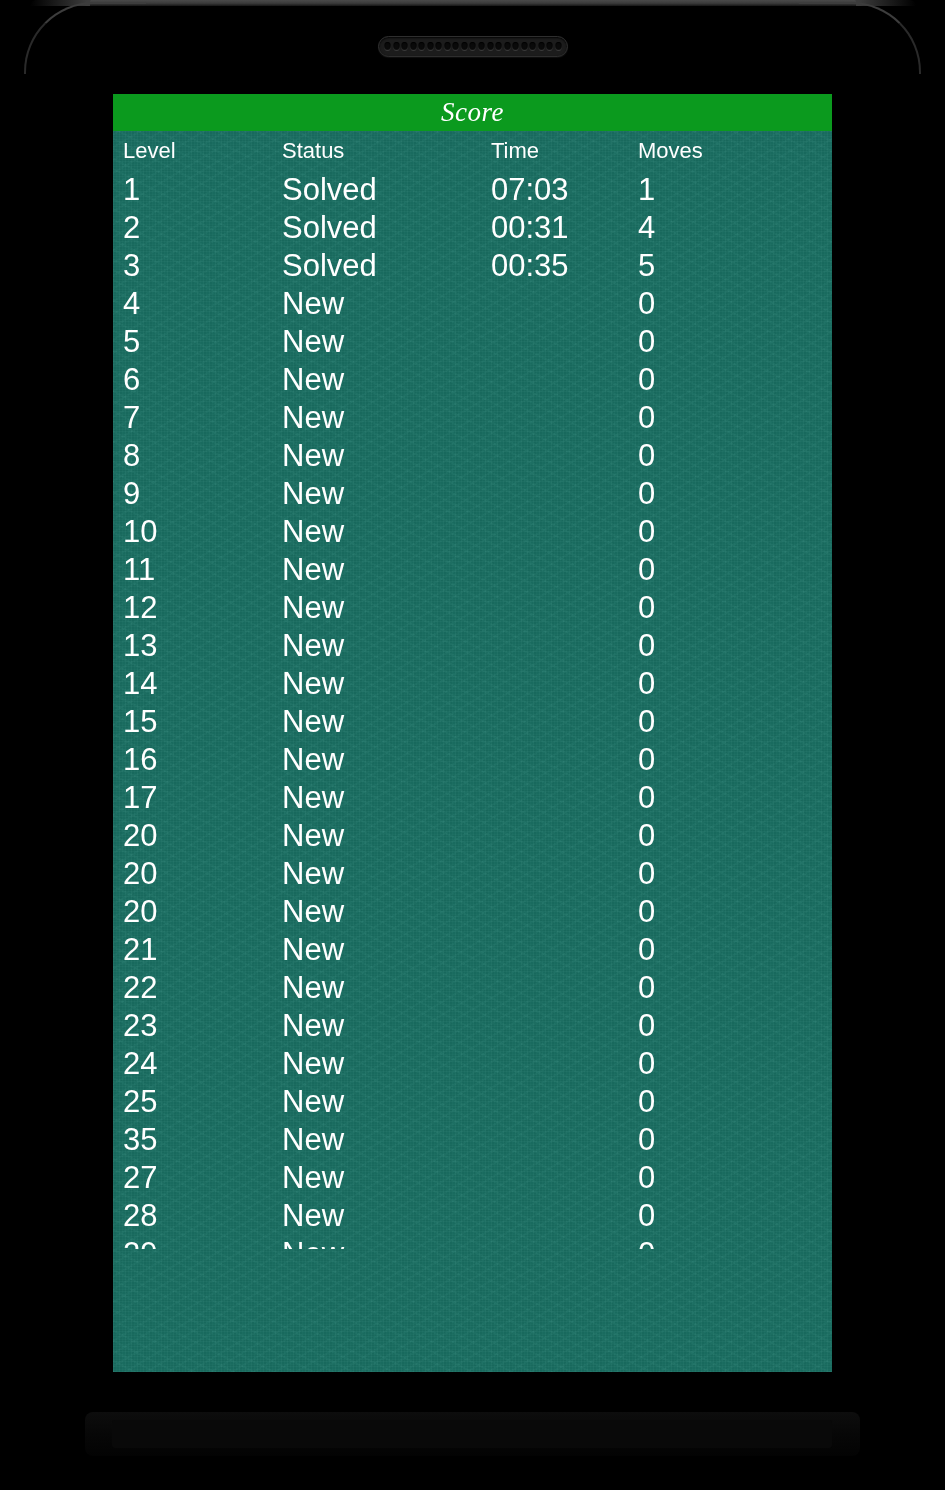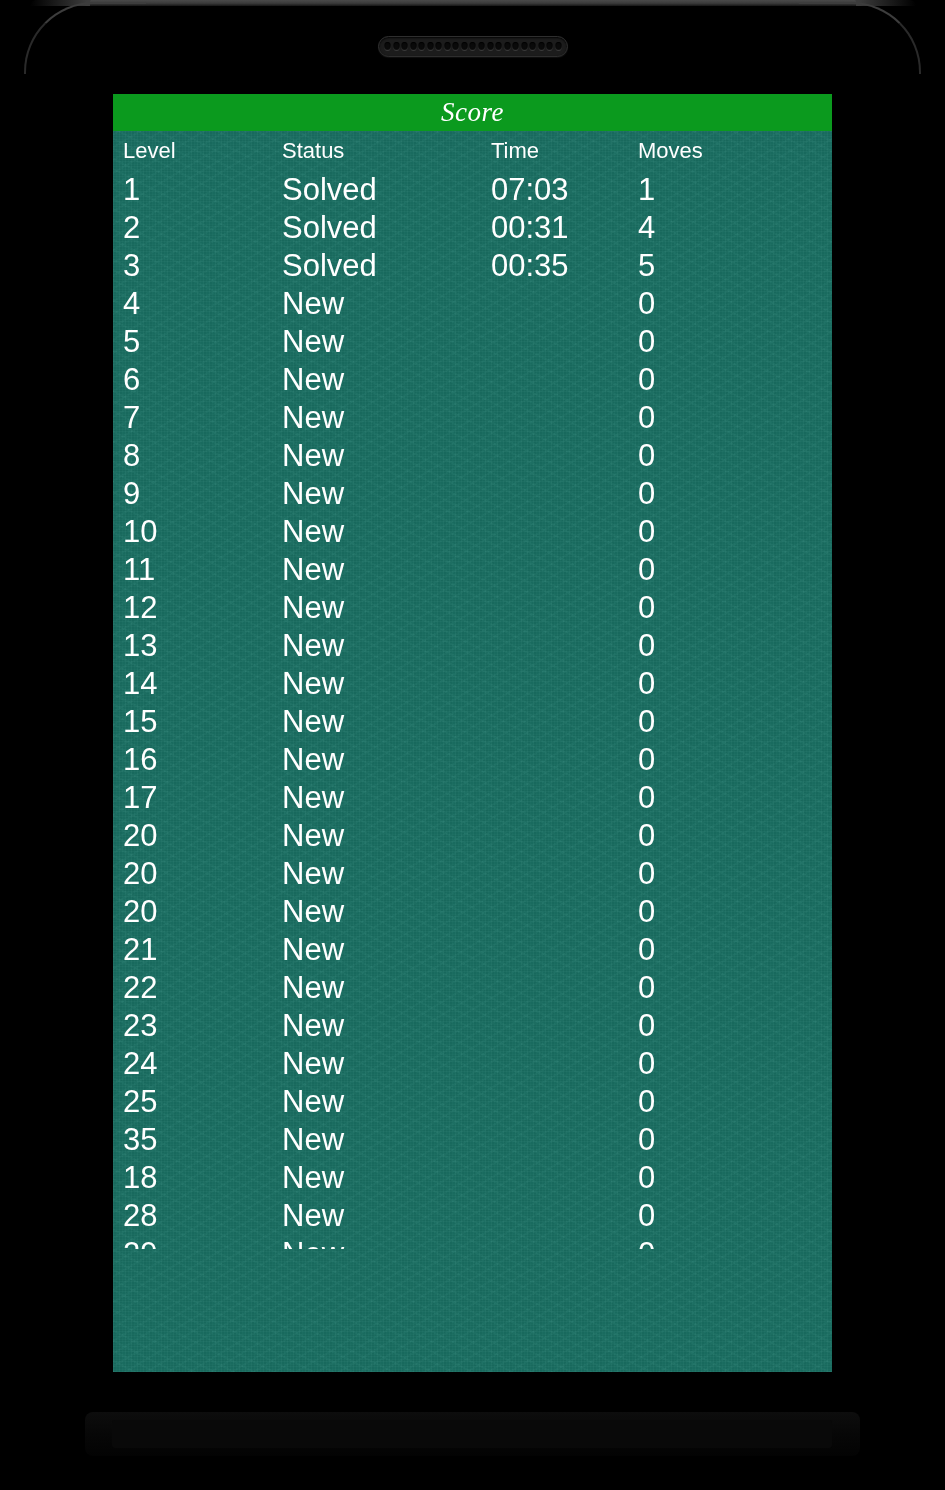--- a/index.html
+++ b/index.html
@@ -417,21 +417,21 @@
                 <span class="cell col-time"></span>
                 <span class="cell col-moves">0</span>
               </div>
               <div class="row">
                 <span class="cell col-level">35</span>
                 <span class="cell col-status">New</span>
                 <span class="cell col-time"></span>
                 <span class="cell col-moves">0</span>
               </div>
               <div class="row">
-                <span class="cell col-level">18</span>
+                <span class="cell col-level">27</span>
                 <span class="cell col-status">New</span>
                 <span class="cell col-time"></span>
                 <span class="cell col-moves">0</span>
               </div>
               <div class="row">
                 <span class="cell col-level">28</span>
                 <span class="cell col-status">New</span>
                 <span class="cell col-time"></span>
                 <span class="cell col-moves">0</span>
               </div>

